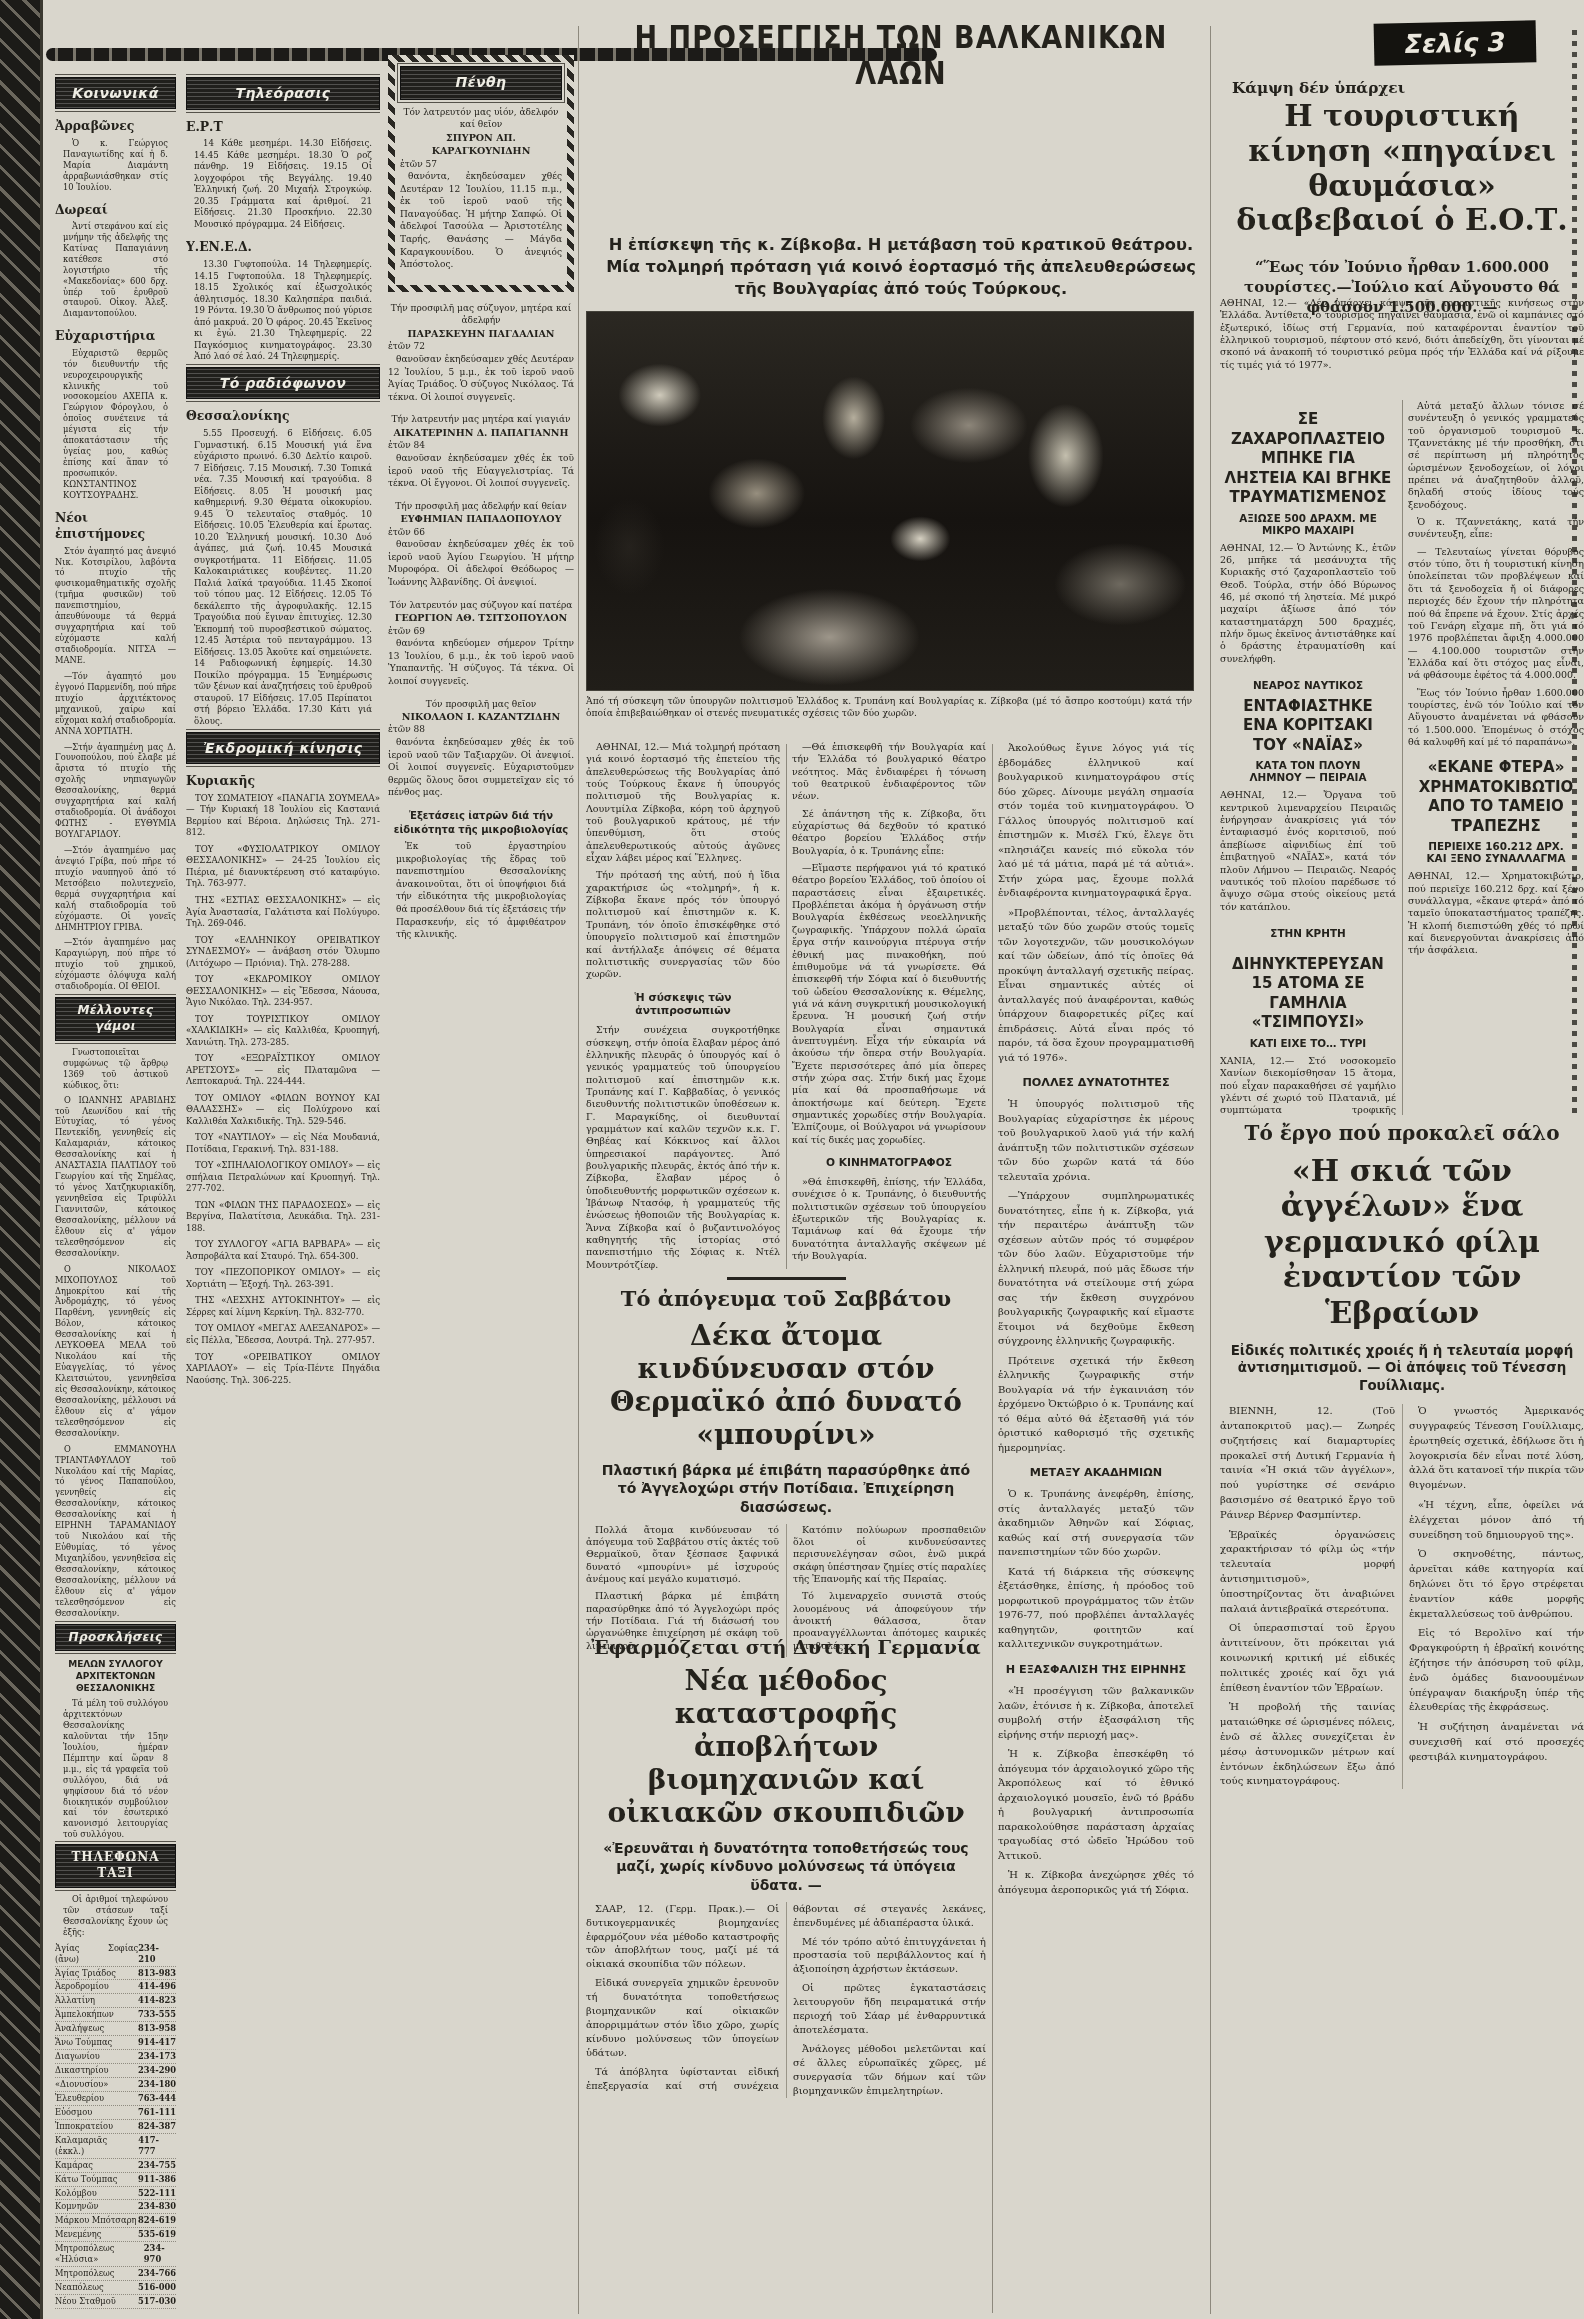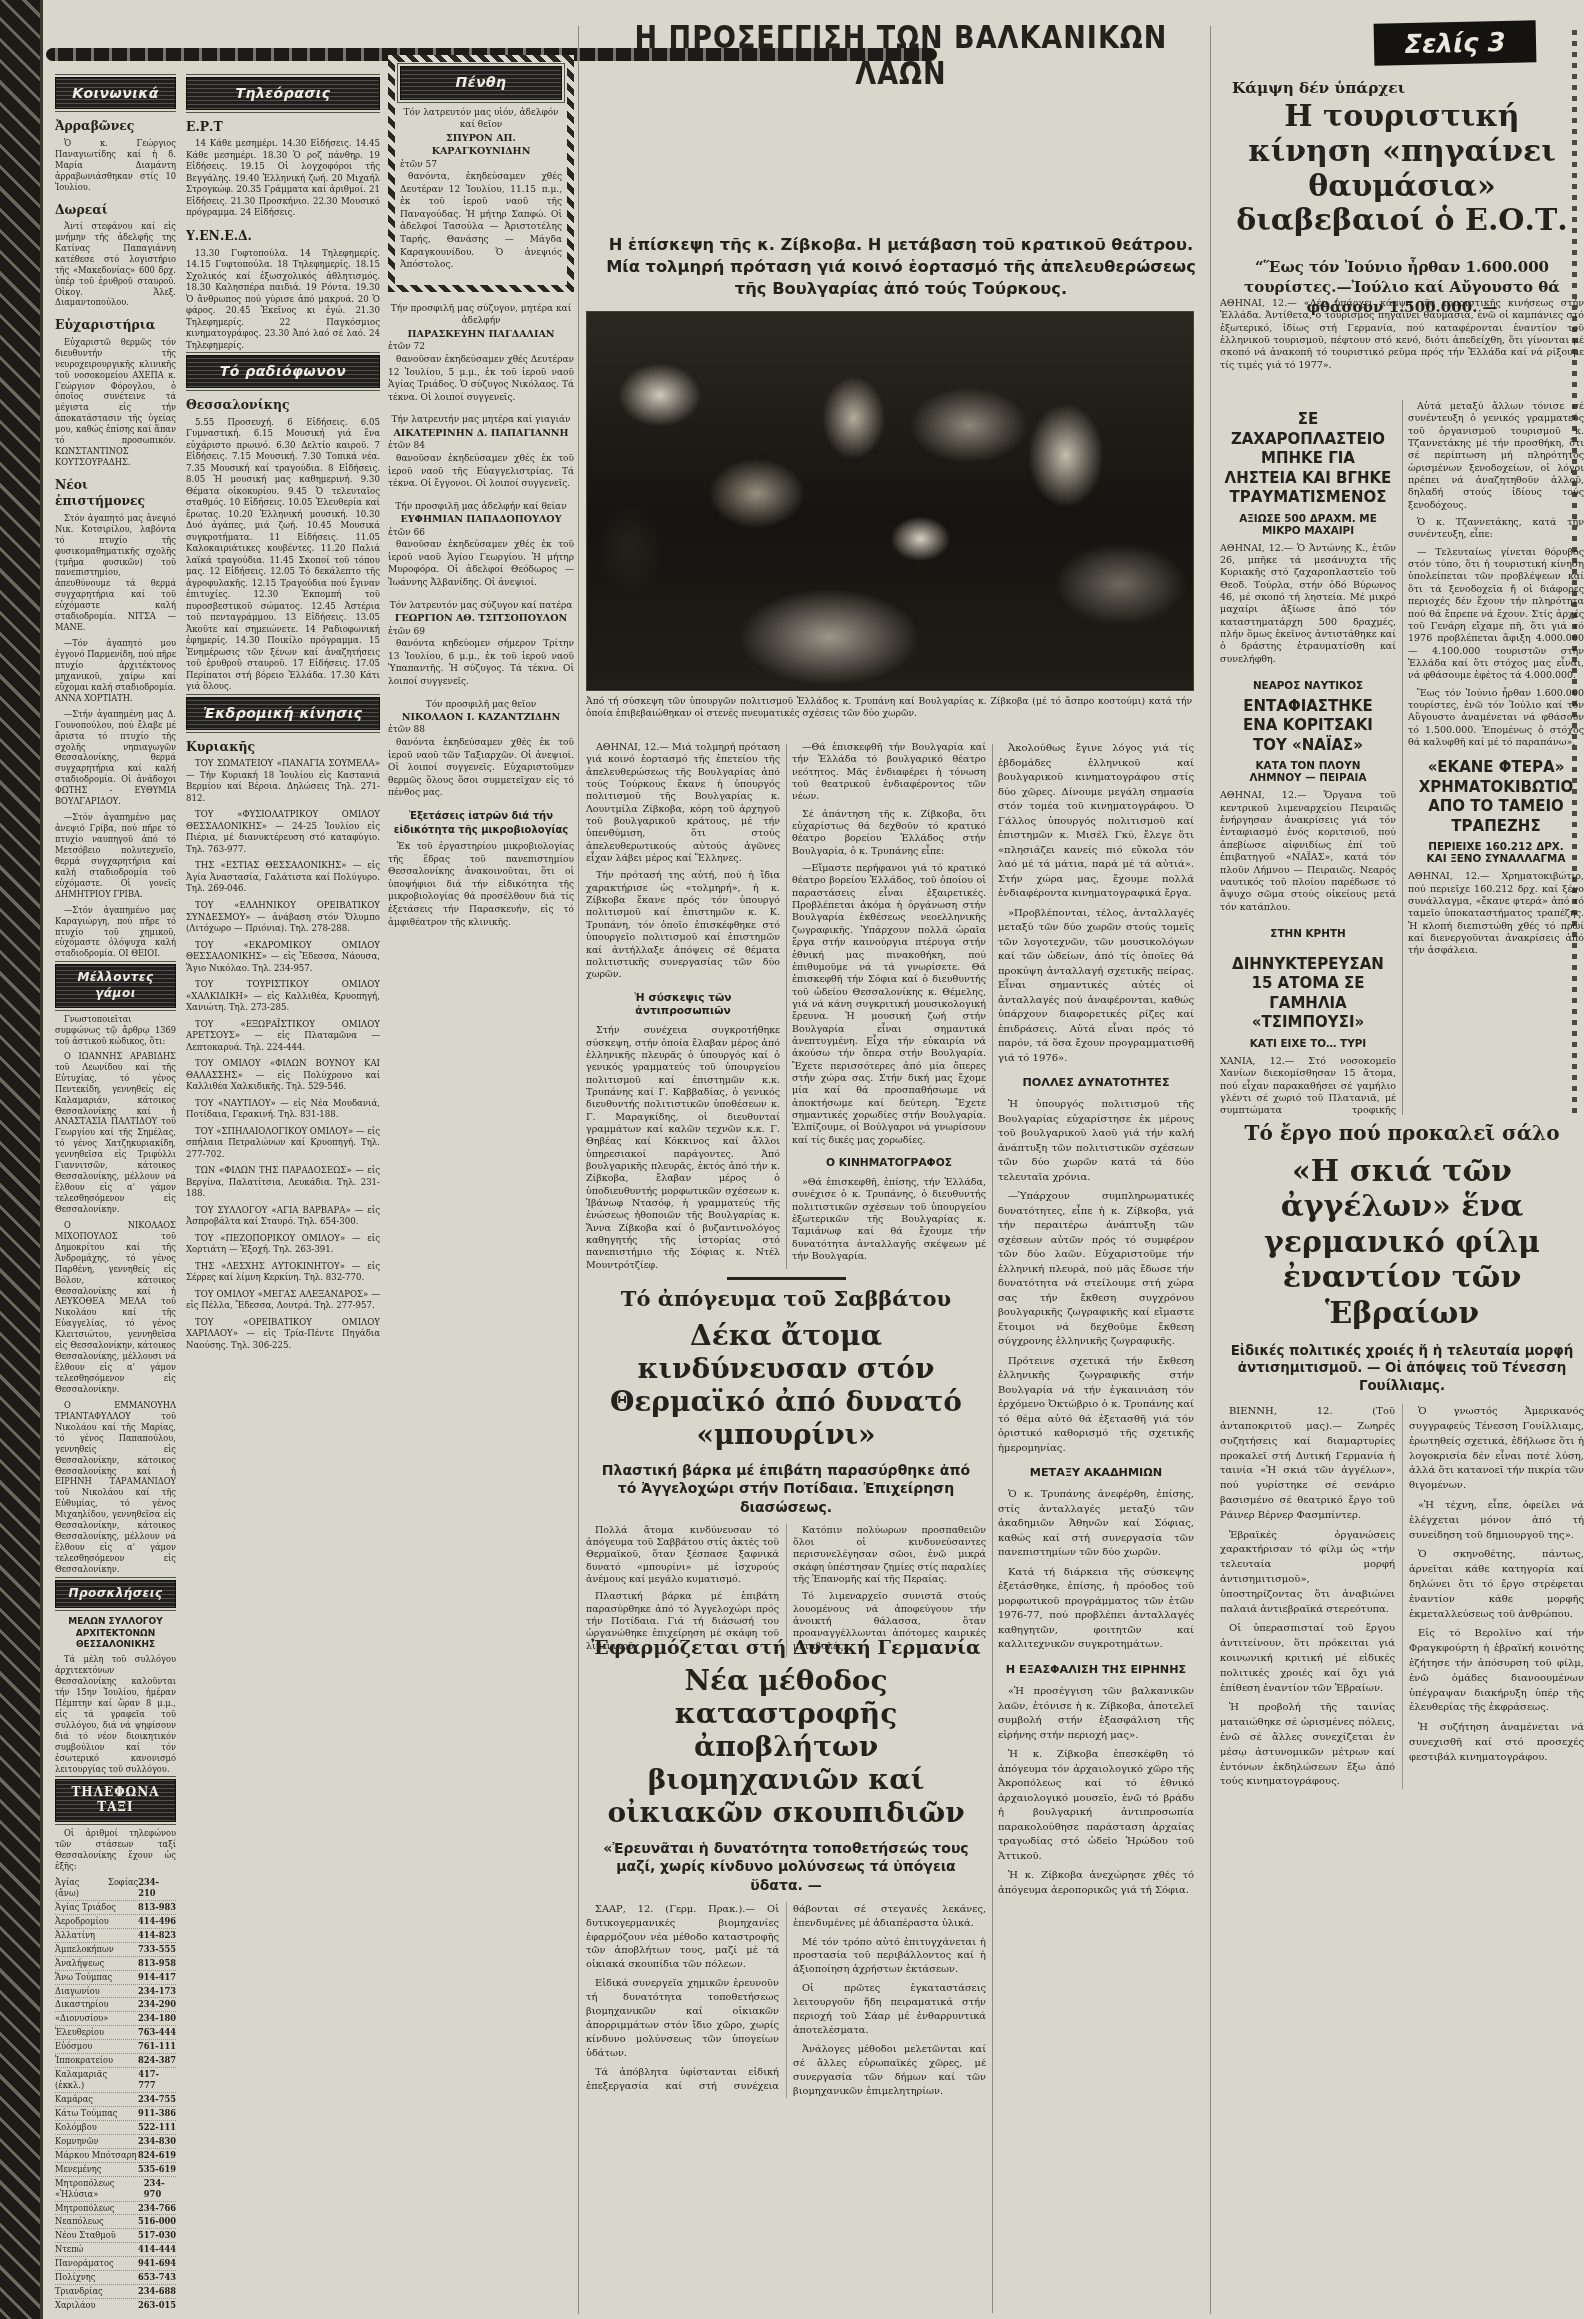--- a/index.html
+++ b/index.html
@@ -21,21 +21,21 @@
     color:#efede4;font-family:"DejaVu Sans",sans-serif;font-weight:bold;font-style:italic;
     text-align:center;padding:6px 2px;font-size:14px;letter-spacing:0.5px;margin:4px 0 6px;
     border:1px solid #111;box-shadow:0 0 0 2px #d9d6cc,0 0 0 3px #55524a;}
   .banner.small{font-size:12px;padding:5px 1px;}
   
   .col{text-align:justify;}
   .colA{font-size:8.3px;line-height:1.32;}
   .colB{font-size:8.6px;line-height:1.34;}
   .colC{font-size:9px;line-height:1.4;}
   .sechead{font-weight:bold;font-size:12.4px;margin:9px 0 3px;text-align:left;}
-  .para{text-indent:9px;margin:0 0 4px;}
+  .para{text-indent:9px;margin:0 8px 4px;}
   .caps-head{font-family:"DejaVu Sans",sans-serif;font-weight:bold;font-size:9px;text-align:center;margin:8px 0 3px;}
   .bodytext{font-size:9.5px;line-height:1.3;text-align:justify;}
   
   .kicker-sans{font-family:"DejaVu Sans",sans-serif;font-weight:bold;font-size:27px;text-align:center;letter-spacing:1px;transform:scaleY(1.15);}
   .mainhead{font-weight:bold;font-size:44px;line-height:1.13;text-align:center;}
   .deck-sans{font-family:"DejaVu Sans",sans-serif;font-weight:bold;font-size:16.3px;line-height:1.35;text-align:center;}
   .kicker-serif{font-weight:bold;font-size:21px;text-align:center;}
   .rule-seg{height:3px;background:#26241f;width:119px;margin:0 auto 6px;}
   .subhead2{font-weight:bold;font-size:28px;line-height:1.18;text-align:center;}
   .deck-b{font-weight:bold;font-size:14px;line-height:1.3;text-align:center;font-family:"DejaVu Sans",sans-serif;}

